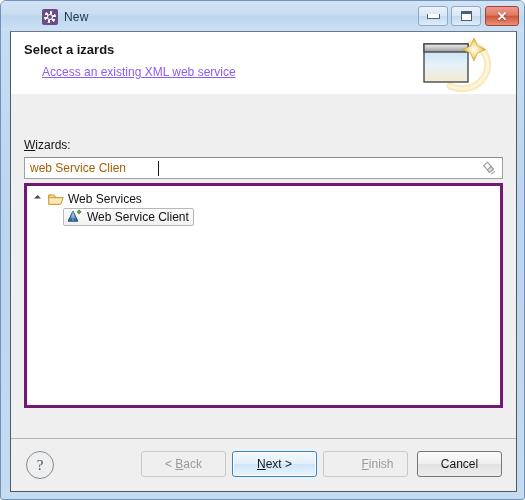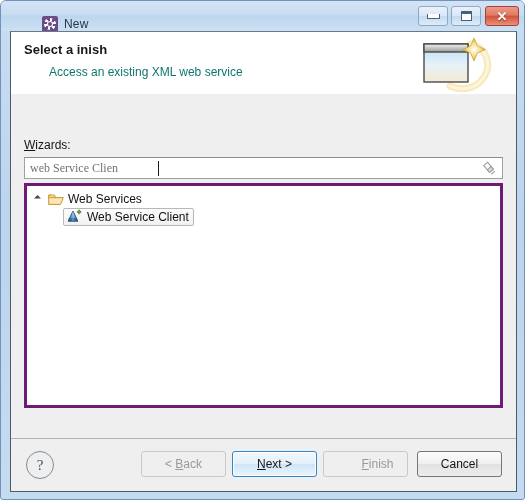--- a/index.html
+++ b/index.html
@@ -24,21 +24,21 @@
 
   
   #titlebar {
     position: absolute;
     left: 0; top: 0;
     width: 525px; height: 30px;
     background: linear-gradient(to bottom, #d3e3f4 0%, #cadef1 40%, #bed6ee 52%, #cbe0f3 100%);
   }
   #title-left {
     position: absolute;
-    left: 9px; top: 15px;
+    left: 9px; top: 8px;
     display: flex; align-items: center; gap: 6px; padding-left: 32px;
   }
   #app-icon {
     width: 16px; height: 16px;
     background: #6b4c86;
     border-radius: 2px;
     position: relative;
     display: block;
   }
   #app-icon::before {
@@ -128,23 +128,24 @@
   }
   #header-title {
     position: absolute;
     left: 13px; top: 10px;
     font-size: 13px;
     font-weight: bold;
     color: #16181b;
   }
   #header-subtitle {
     position: absolute;
-    left: 38px; top: 33px;
-    font-size: 12px;
-    color: #0f766e;
+    left: 31px; top: 33px;
+    font-size: 12px;
+    color: #8b5cf6;
+    text-decoration: underline;
   }
   #banner-wrap {
     position: absolute;
     right: 6px; top: 0;
     width: 92px; height: 62px;
   }
 
   
   #content {
     position: absolute;
@@ -166,23 +167,22 @@
     width: 479px; height: 22px;
     box-sizing: border-box;
     background: #ffffff;
     border: 1px solid #a0a0a0;
     border-top-color: #8c8c8c;
   }
   #filter-value {
     position: absolute;
     left: 5px; top: 3px;
     font-size: 12px;
-    color: #737373;
+    color: #a16207;
     white-space: nowrap;
-    font-family: Liberation Serif, serif;
   }
   #caret {
     position: absolute;
     left: 133px; top: 3px;
     width: 1px; height: 15px;
     background: #1a1a1a;
   }
   #clear-icon {
     position: absolute;
     right: 5px; top: 3px;
@@ -312,21 +312,21 @@
       <span class="glyph-max"></span>
     </div>
     <div class="winbtn" id="btn-close">
       <span class="glyph-close">✕</span>
     </div>
   </div>
 
   <div id="dialog">
 
     <div id="header">
-      <div id="header-title">Select a inish</div>
+      <div id="header-title">Select a izards</div>
       <div id="header-subtitle">Access an existing XML web service</div>
 
       <div id="banner-wrap">
         <svg width="92" height="62" viewBox="0 0 92 62" xmlns="http://www.w3.org/2000/svg">
           <defs>
             <linearGradient id="winbody" x1="0" y1="0" x2="0" y2="1">
               <stop offset="0%" stop-color="#bcdcf2"></stop>
               <stop offset="55%" stop-color="#e6f2fa"></stop>
               <stop offset="100%" stop-color="#f3ead2"></stop>
             </linearGradient>

